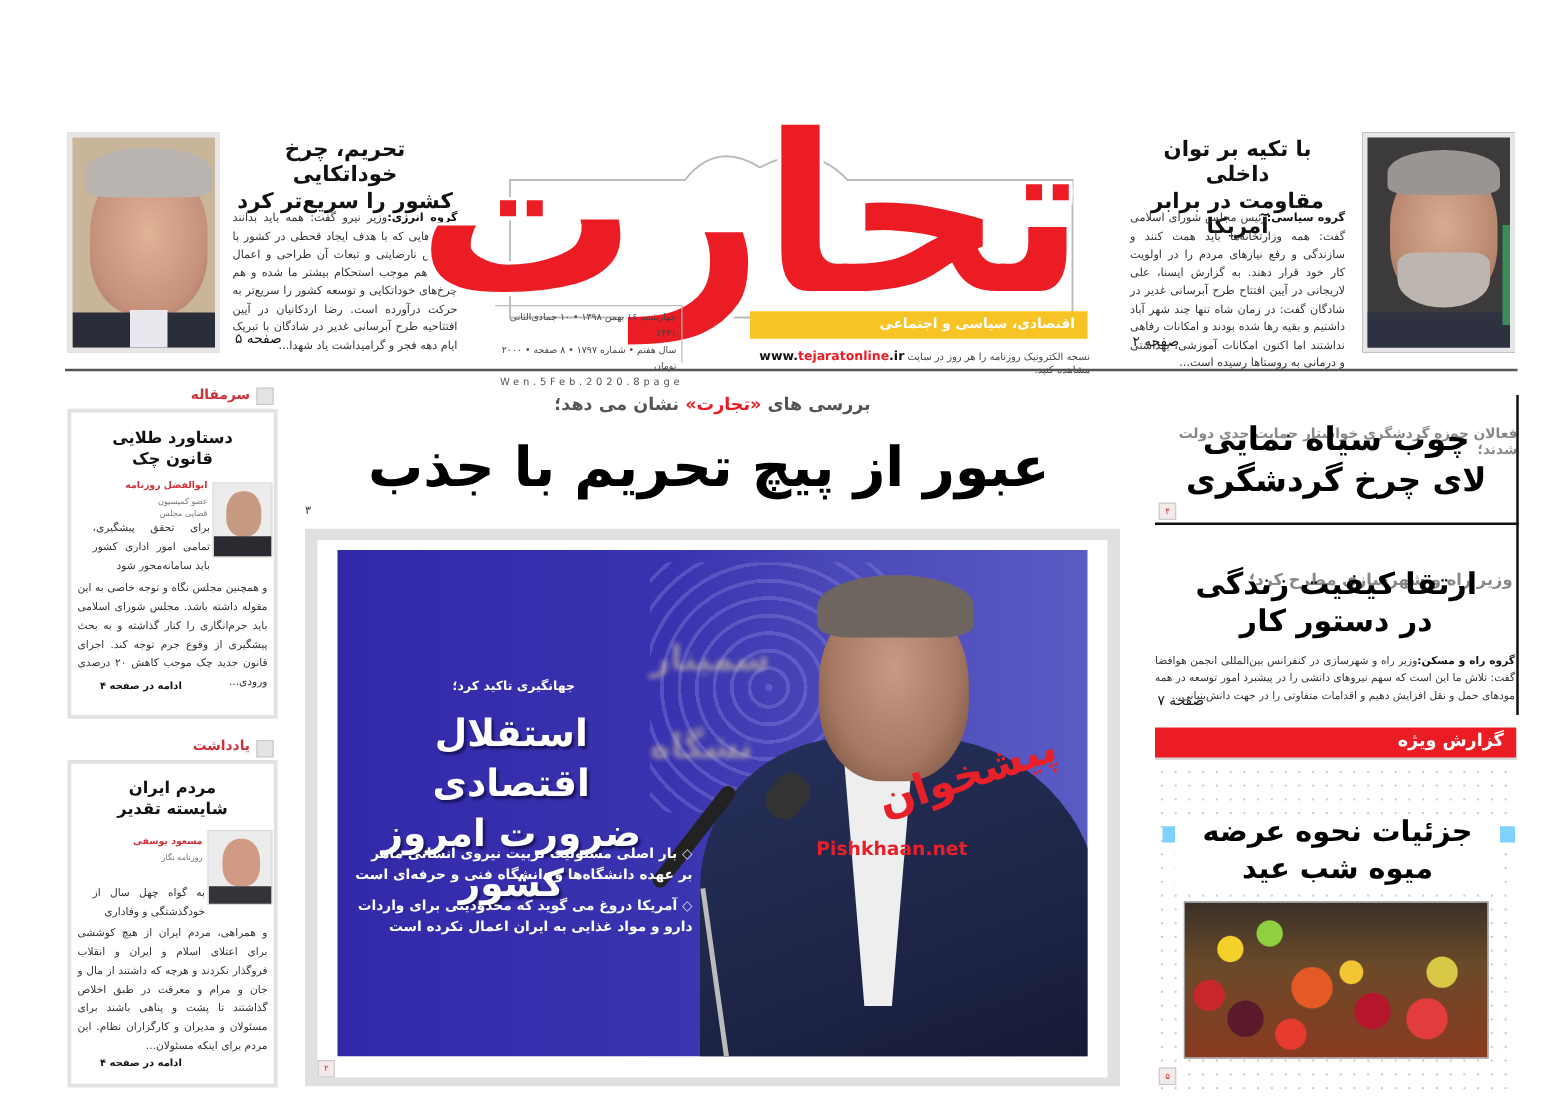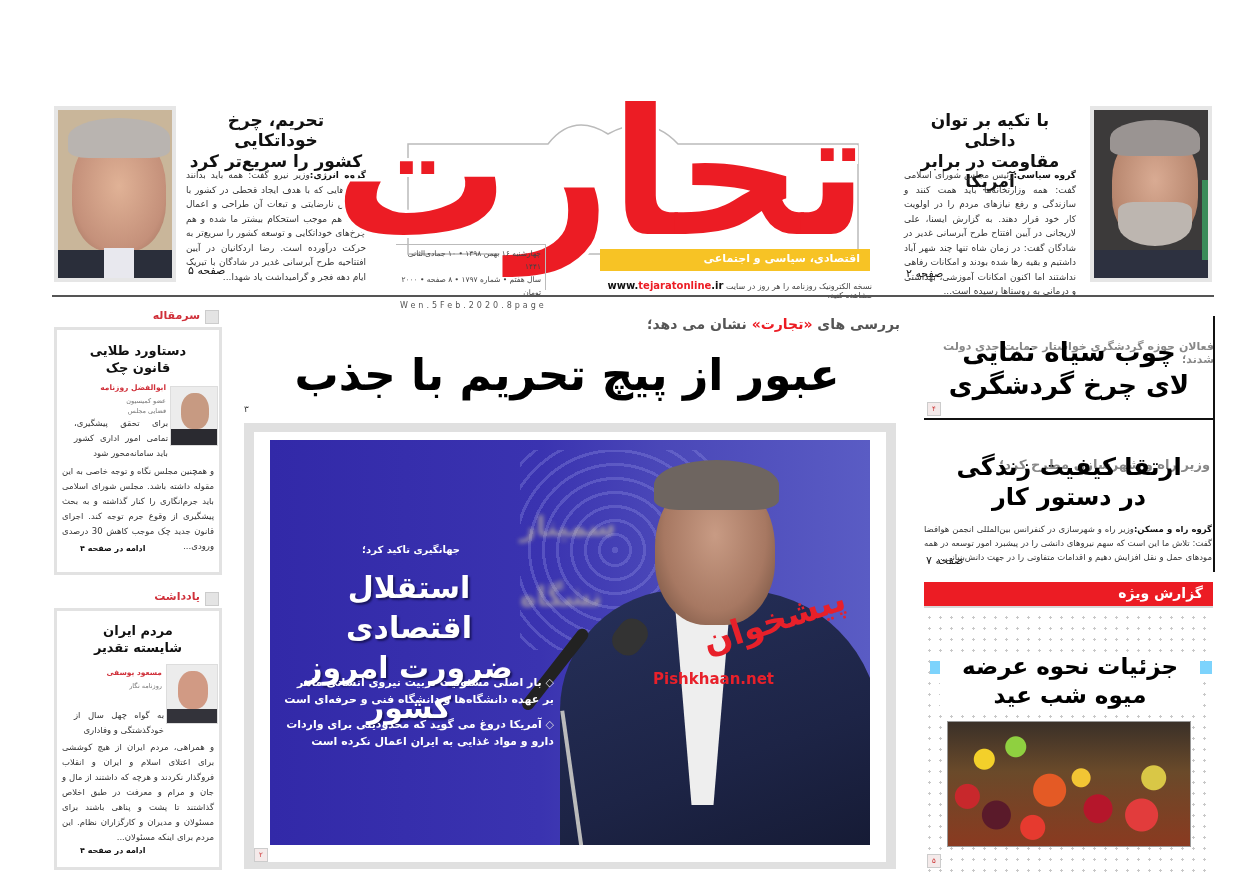--- a/index.html
+++ b/index.html
@@ -47,21 +47,21 @@
   .date-en { direction: ltr; text-align: left; letter-spacing: 3px; font-size: 8px; color: #555; }
   .website-line {
     position: absolute; left: 580px; top: 280px; width: 292px; font-size: 8px; color: #444; text-align: right;
   }
   .website-line .url { color: #111; font-weight: bold; font-size: 10px; }
   .website-line .url b { color: #ec1c24; }
 
   .rule-top { position: absolute; left: 52px; top: 295px; width: 1162px; height: 2px; background: #555; }
 
   
-  .kicker { position: absolute; left: 240px; top: 316px; width: 660px; text-align: right; font-size: 14px; font-weight: bold; color: #555; }
+  .kicker { position: absolute; left: 240px; top: 316px; width: 660px; text-align: center; font-size: 14px; font-weight: bold; color: #555; }
   .kicker .brand { color: #ec1c24; }
   .headline {
     position: absolute; left: 232px; top: 335px; width: 670px; text-align: center;
     font-size: 44px; font-weight: bold; color: #000; letter-spacing: -1px; line-height: 80px;
   }
   .hl-page { position: absolute; left: 244px; top: 404px; font-size: 9px; color: #333; }
 
   
   .frame-outer { position: absolute; left: 244px; top: 423px; width: 652px; height: 446px; background: #e0e0e0; }
   .frame-inner { position: absolute; left: 254px; top: 432px; width: 632px; height: 430px; background: #fff; }
@@ -266,21 +266,21 @@
 <div class="l-photo" style="left:170px; top:386px; width:48px; height:60px;">
   <div class="face" style="left:10px; top:6px; width:28px; height:36px; background:#c79a82;"></div>
   <div class="abs" style="left:0; top:42px; width:48px; height:20px; background:#2a2a30;"></div>
 </div>
 <div class="l-author" style="left:80px; top:383px; width:86px;">ابوالفضل روزنامه</div>
 <div class="l-role" style="left:80px; top:396px; width:86px;">
   <div>عضو کمیسیون</div>
   <div>قضایی مجلس</div>
 </div>
 <div class="l-text" style="left:74px; top:416px; width:94px;">برای تحقق پیشگیری، تمامی امور اداری کشور باید سامانه‌محور شود</div>
-<div class="l-text" style="left:62px; top:464px; width:152px;">و همچنین مجلس نگاه و توجه خاصی به این مقوله داشته باشد. مجلس شورای اسلامی باید جرم‌انگاری را کنار گذاشته و به بحث پیشگیری از وقوع جرم توجه کند. اجرای قانون جدید چک موجب کاهش 30 درصدی ورودی...</div>
+<div class="l-text" style="left:62px; top:464px; width:152px;">و همچنین مجلس نگاه و توجه خاصی به این مقوله داشته باشد. مجلس شورای اسلامی باید جرم‌انگاری را کنار گذاشته و به بحث پیشگیری از وقوع جرم توجه کند. اجرای قانون جدید چک موجب کاهش ۲۰ درصدی ورودی...</div>
 <div class="l-more" style="left:80px; top:544px;">ادامه در صفحه ۴</div>
 
 <div class="l-label" style="left:130px; top:590px; width:70px;">یادداشت</div>
 <div class="l-label-box" style="left:205px; top:592px;"></div>
 <div class="l-box" style="left:54px; top:608px; width:168px; height:262px;"></div>
 <div class="l-title" style="left:60px; top:622px; width:156px;">
   <div>مردم ایران</div>
   <div>شایسته تقدیر</div>
 </div>
 <div class="l-photo" style="left:166px; top:664px; width:52px; height:60px;">

